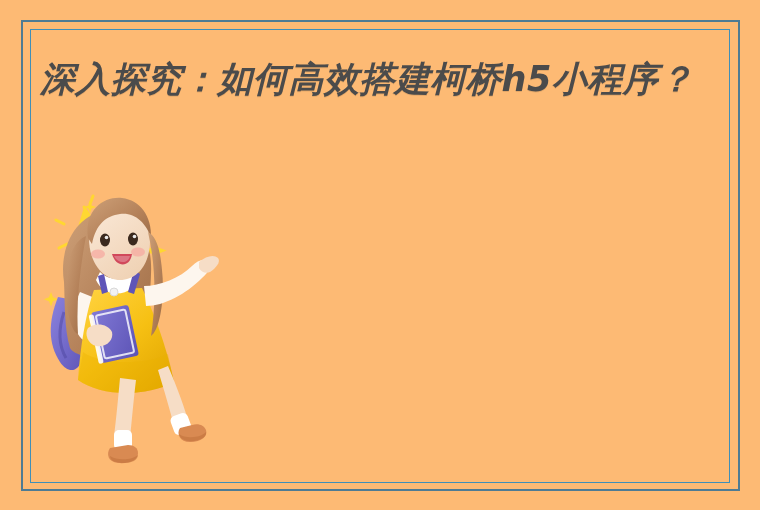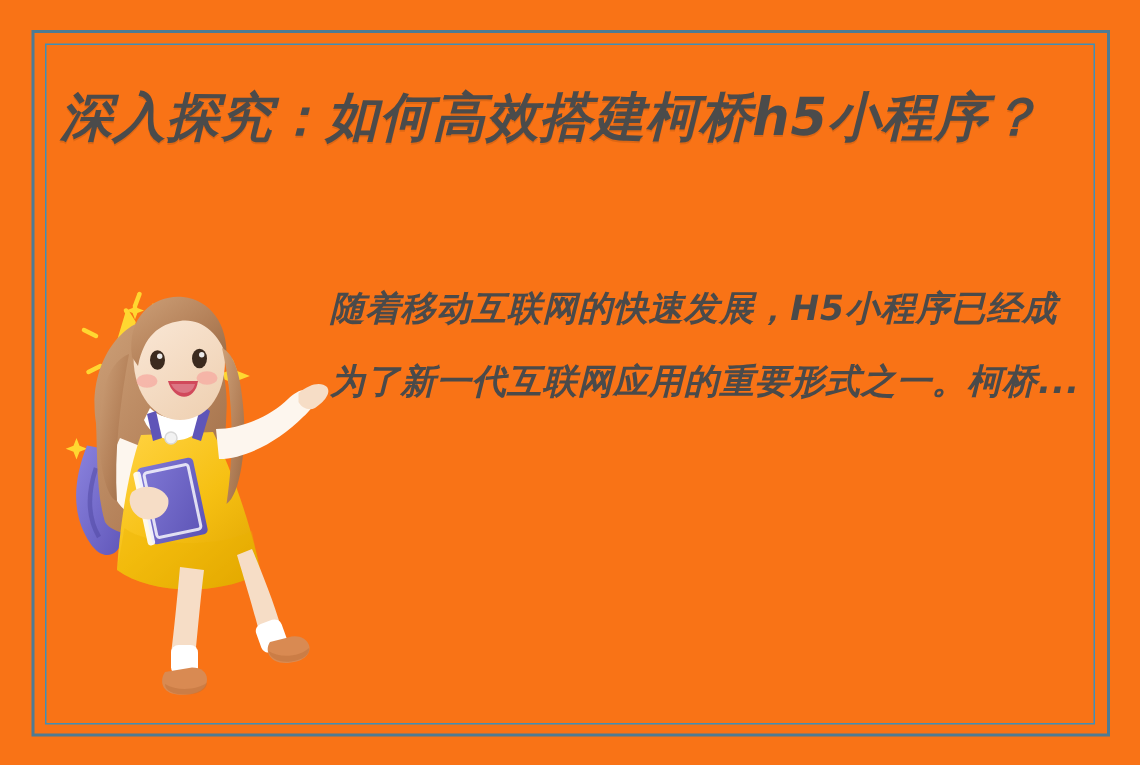--- a/index.html
+++ b/index.html
@@ -12,21 +12,21 @@
     height: 510px;
     overflow: hidden;
     background: #00b4fa;
     font-family: "DejaVu Sans", "Liberation Sans", sans-serif;
   }
 
   .poster {
     position: relative;
     width: 760px;
     height: 510px;
-    background: #f97316;
+    background: #fdba74;
     box-sizing: border-box;
   }
 
   
   .frame-outer {
     position: absolute;
     left: 21px;
     top: 20px;
     width: 719px;
     height: 471px;
@@ -95,21 +95,20 @@
 </head>
 <body>
 
 <div class="poster">
 
   <div class="frame-outer"></div>
   <div class="frame-inner"></div>
 
   <h1 class="title">深入探究：如何高效搭建柯桥h5小程序？</h1>
 
-  <p class="excerpt">随着移动互联网的快速发展，H5小程序已经成为了新一代互联网应用的重要形式之一。柯桥...</p>
 
   <div class="illustration">
     <svg viewBox="0 0 190 300" xmlns="http://www.w3.org/2000/svg">
       <defs>
         <linearGradient id="hairGrad" x1="0" y1="0" x2="1" y2="1">
           <stop offset="0%" stop-color="#cda078"></stop>
           <stop offset="55%" stop-color="#b5825a"></stop>
           <stop offset="100%" stop-color="#9a6a44"></stop>
         </linearGradient>
         <linearGradient id="dressGrad" x1="0.1" y1="0" x2="0.9" y2="1">

